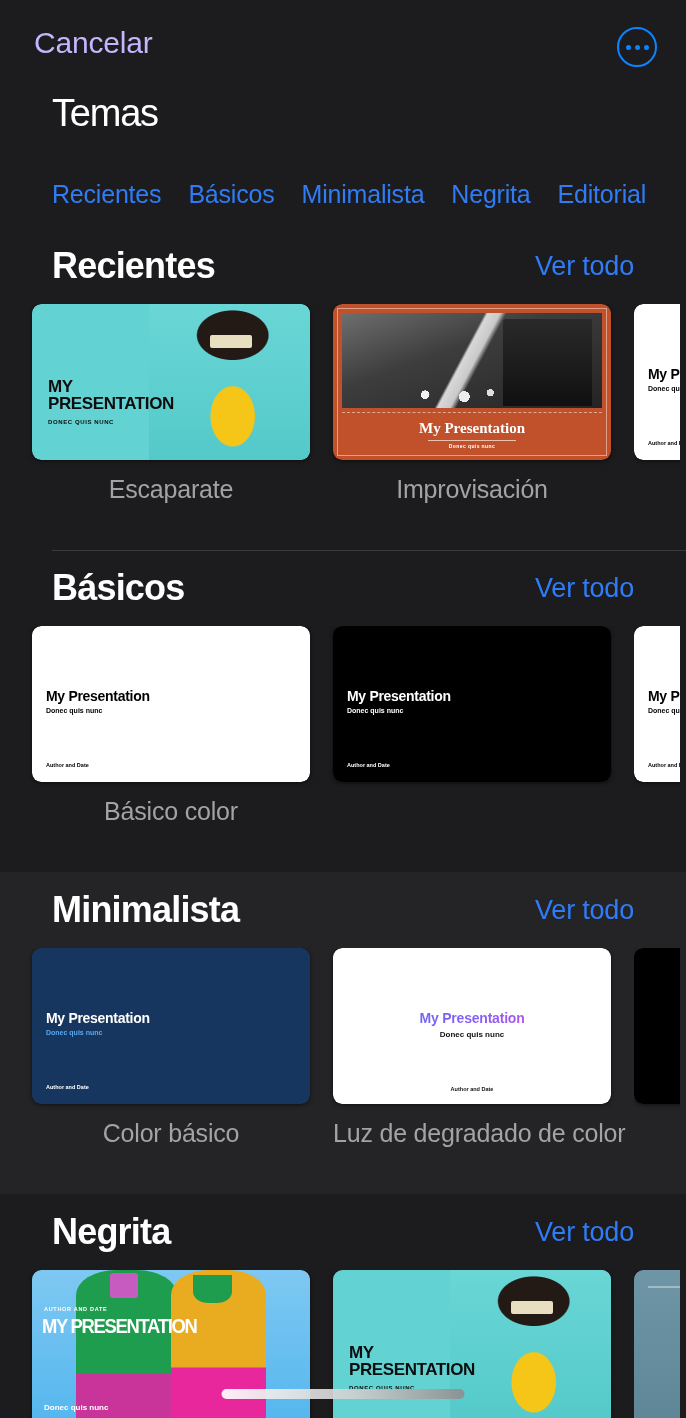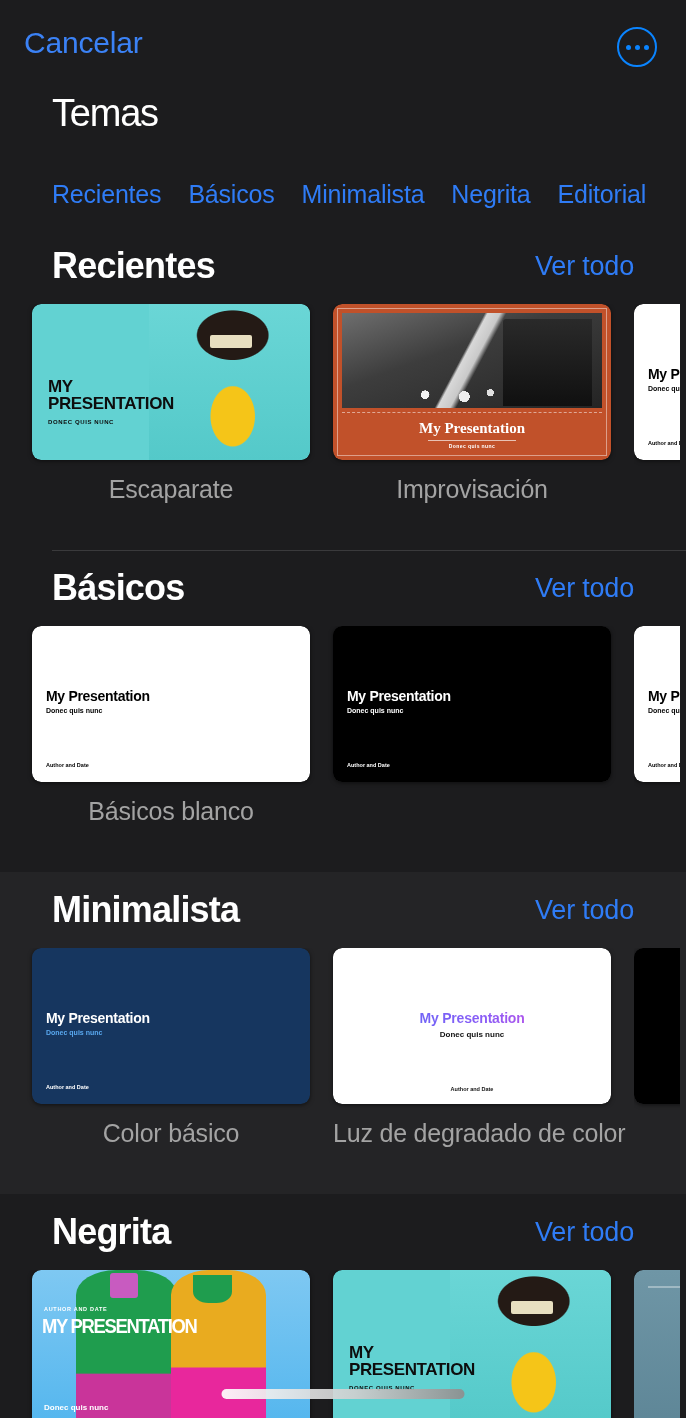--- a/index.html
+++ b/index.html
@@ -19,24 +19,24 @@
     overflow: hidden;
   }
 
   
   .navbar {
     position: relative;
     height: 84px;
   }
   .cancel-btn {
     position: absolute;
-    left: 24px;
+    left: 34px;
     top: 26px;
     font-size: 30px;
-    color: #3b82f6;
+    color: #c4b5fd;
     letter-spacing: -0.2px;
     background: none;
     border: none;
     font-family: "Liberation Sans", sans-serif;
     cursor: pointer;
   }
   .more-btn {
     position: absolute;
     right: 29px;
     top: 27px;
@@ -409,21 +409,21 @@
       <div class="row">
 
         <div class="cell">
           <div class="thumb-wrap">
             <div class="thumb t-basic t-white">
               <div class="tl">My Presentation</div>
               <div class="sub">Donec quis nunc</div>
               <div class="auth">Author and Date</div>
             </div>
           </div>
-          <div class="cell-label">Básicos blanco</div>
+          <div class="cell-label">Básico color</div>
         </div>
 
         <div class="cell">
           <div class="thumb-wrap">
             <div class="thumb t-basic t-black">
               <div class="tl">My Presentation</div>
               <div class="sub">Donec quis nunc</div>
               <div class="auth">Author and Date</div>
             </div>
           </div>

